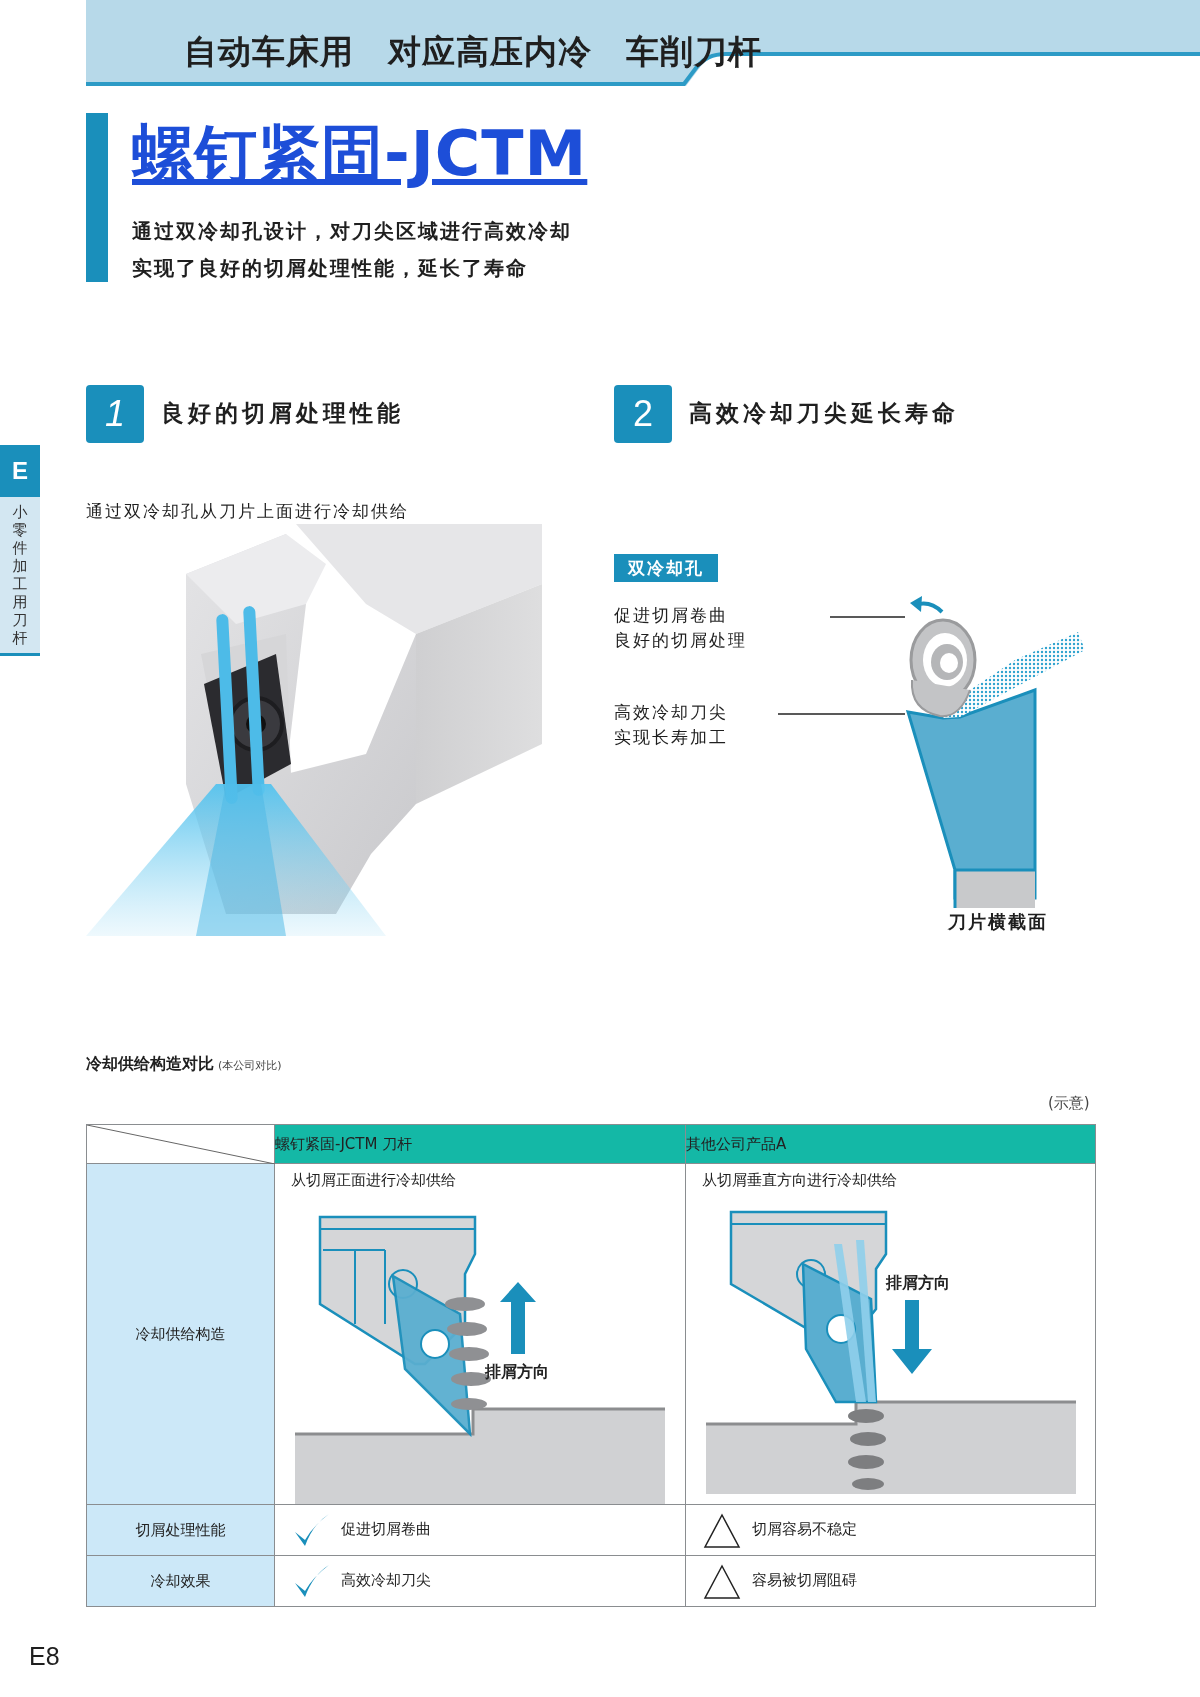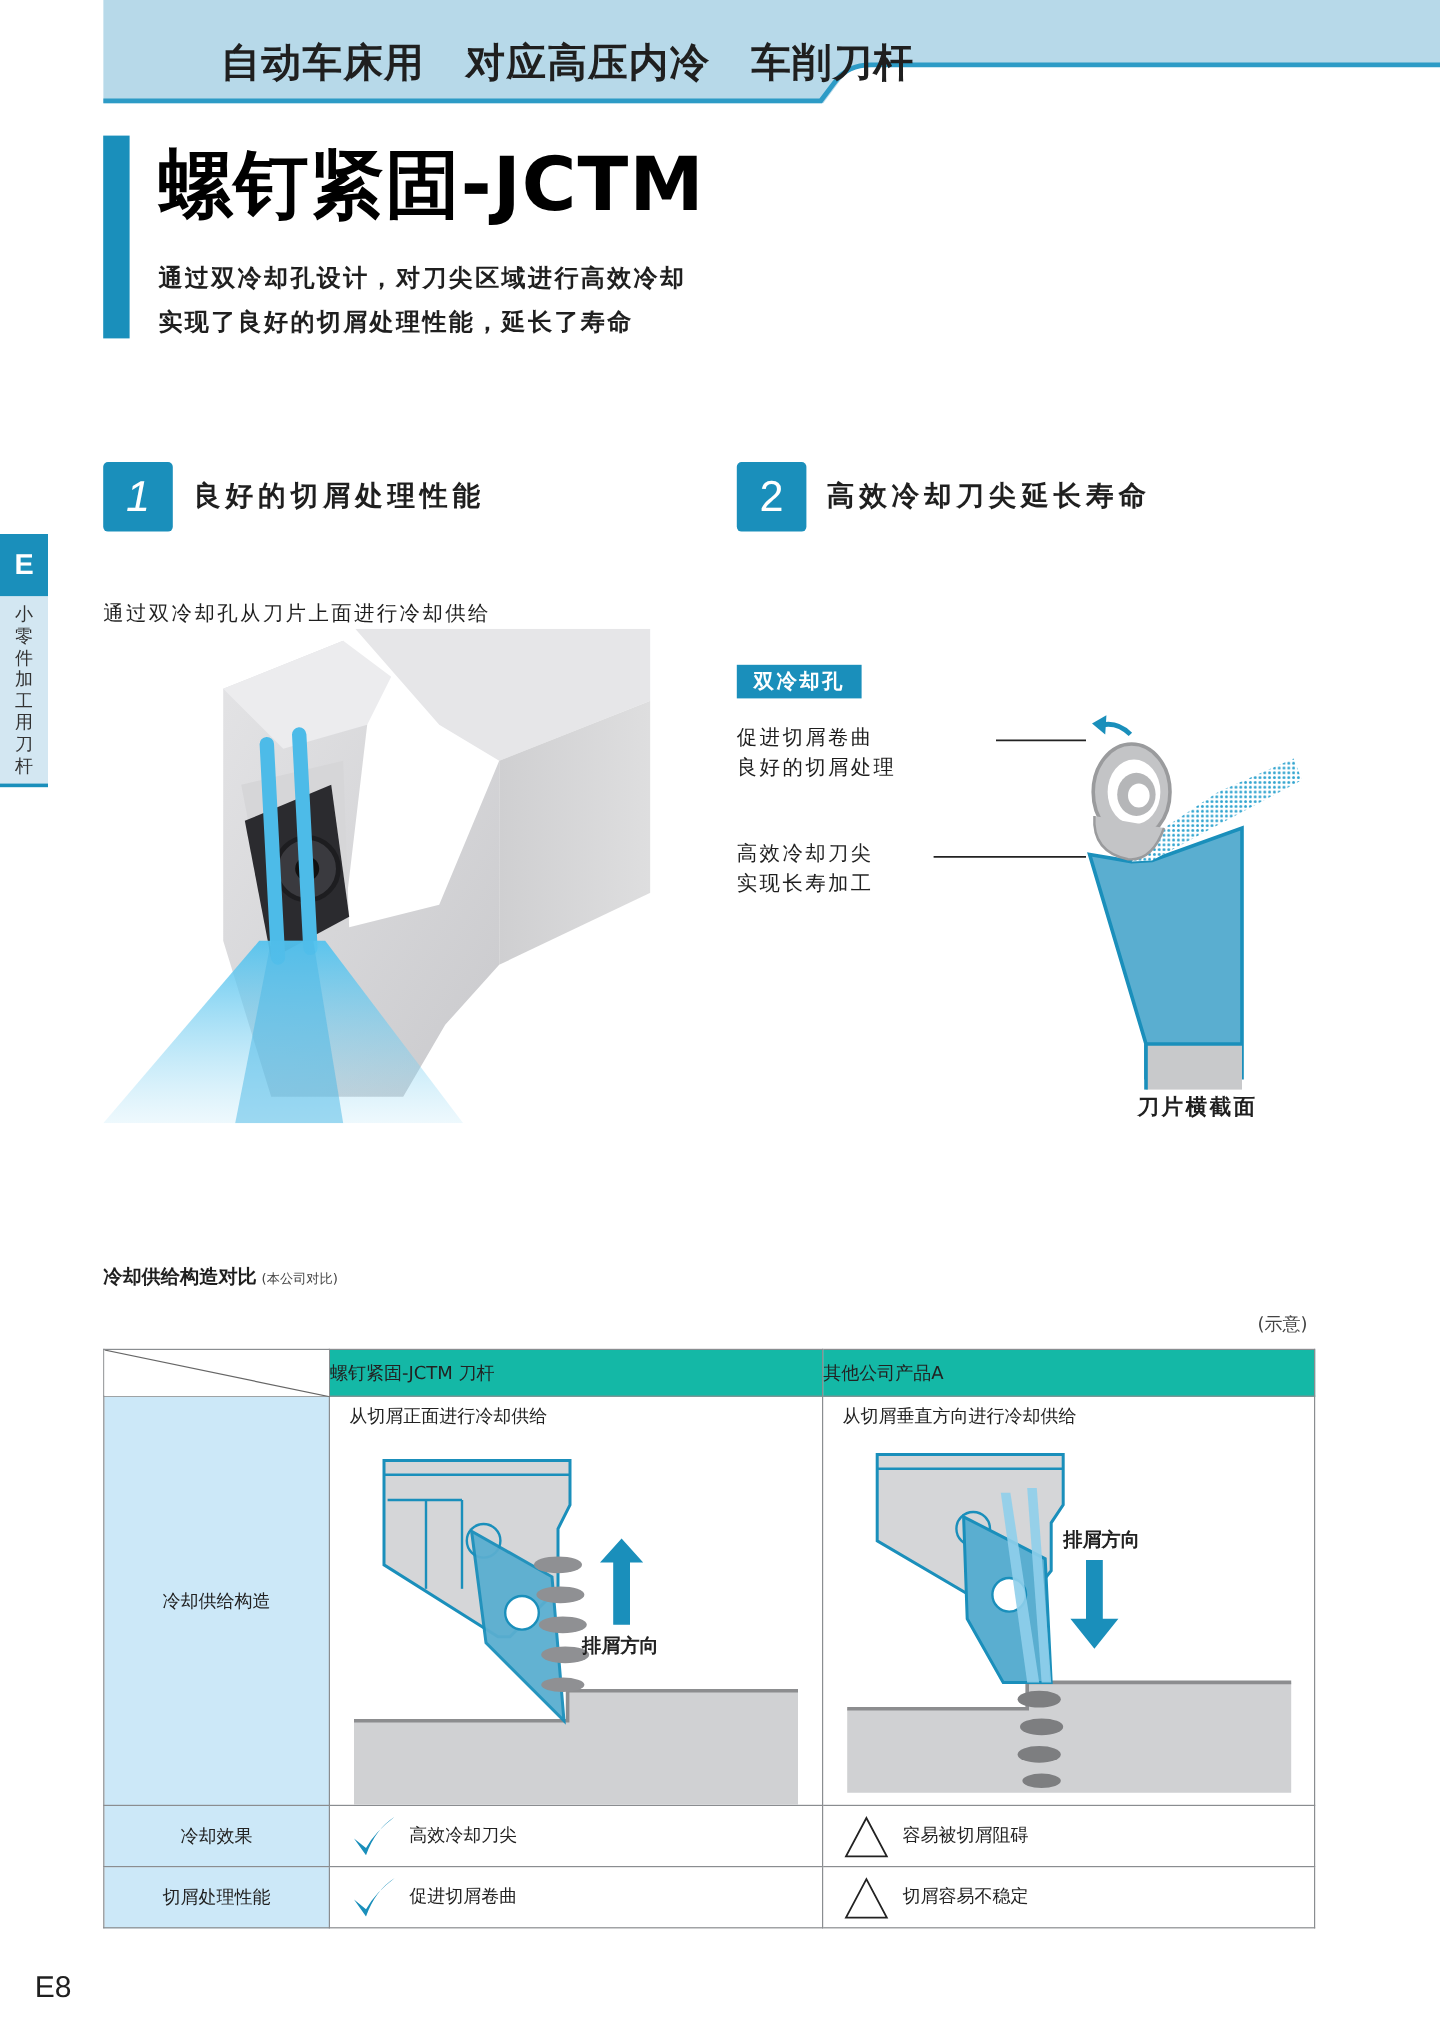--- a/index.html
+++ b/index.html
@@ -7,21 +7,21 @@
   body { position: relative; font-family: "DejaVu Sans", "Liberation Sans", sans-serif; color: #231f20; }
 
   
   .banner { position: absolute; left: 86px; top: 0; width: 1114px; height: 90px; text-align: right; }
   .banner svg { position: absolute; left: 0; top: 0; }
   .banner-title { position: absolute; left: 98px; top: 30px; font-size: 33px; font-weight: bold; color: #1f1f1f; letter-spacing: 1px; white-space: nowrap; }
   .banner-title span { margin-right: 34px; }
 
   
   .title-bar { position: absolute; left: 86px; top: 113px; width: 22px; height: 169px; background: #1a8fbb; }
-  .main-title { position: absolute; left: 132px; top: 112px; font-size: 62px; font-weight: bold; color: #000000; letter-spacing: 1px; white-space: nowrap; }
+  .main-title { position: absolute; left: 132px; top: 112px; font-size: 62px; font-weight: bold; color: #1d4ed8; letter-spacing: 1px; white-space: nowrap; text-decoration: underline; }
   .subtitle { position: absolute; left: 132px; font-size: 20px; font-weight: bold; color: #1f1f1f; letter-spacing: 2px; white-space: nowrap; }
 
   
   .side-tab { position: absolute; left: 0; top: 445px; width: 40px; height: 212px; }
   .side-tab-letter { position: absolute; left: 0; top: 0; width: 40px; height: 52px; background: #1a8fbb; color: #fff; font-weight: bold; font-size: 24px; text-align: center; line-height: 52px; font-family: "Liberation Sans", sans-serif; }
   .side-tab-text { position: absolute; left: 0; top: 52px; width: 40px; height: 158px; background: #d3e7f2; color: #333; font-size: 15px; text-align: center; line-height: 18px; padding-top: 6px; writing-mode: horizontal-tb; }
   .side-tab-text span { display: block; }
   .side-tab-rule { position: absolute; left: 0; top: 208px; width: 40px; height: 3px; background: #1a8fbb; }
 
   
@@ -259,45 +259,45 @@
           <ellipse cx="182" cy="320" rx="16" ry="6"></ellipse>
         </g>
 
         <polygon points="219,136 219,185 206,185 226,210 246,185 233,185 233,136" fill="#1a8fbb"></polygon>
         <text x="200" y="124" font-size="16" font-weight="bold" fill="#222" font-family="DejaVu Sans, sans-serif">排屑方向</text>
       </svg>
       <div class="sub">从切屑垂直方向进行冷却供给</div>
     </td>
   </tr>
   <tr class="eval-row">
+    <td class="row-head">切屑处理性能</td>
+    <td class="eval-cell">
+      <svg class="mark" width="40" height="38" viewBox="0 0 40 38">
+            <path d="M4 20 L14 34 Q22 12 38 2 Q22 14 14 28 Z" fill="#1a8fbb"></path>
+          </svg>
+      <span class="txt">促进切屑卷曲</span>
+    </td>
+    <td class="eval-cell">
+      <svg class="mark" width="40" height="38" viewBox="0 0 40 38">
+            <polygon points="20,3 37,35 3,35" fill="none" stroke="#222" stroke-width="1.5"></polygon>
+          </svg>
+      <span class="txt">切屑容易不稳定</span>
+    </td>
+  </tr>
+  <tr class="eval-row">
     <td class="row-head">冷却效果</td>
     <td class="eval-cell">
       <svg class="mark" width="40" height="38" viewBox="0 0 40 38">
             <path d="M4 20 L14 34 Q22 12 38 2 Q22 14 14 28 Z" fill="#1a8fbb"></path>
           </svg>
       <span class="txt">高效冷却刀尖</span>
     </td>
     <td class="eval-cell">
       <svg class="mark" width="40" height="38" viewBox="0 0 40 38">
             <polygon points="20,3 37,35 3,35" fill="none" stroke="#222" stroke-width="1.5"></polygon>
           </svg>
       <span class="txt">容易被切屑阻碍</span>
     </td>
   </tr>
-  <tr class="eval-row">
-    <td class="row-head">切屑处理性能</td>
-    <td class="eval-cell">
-      <svg class="mark" width="40" height="38" viewBox="0 0 40 38">
-            <path d="M4 20 L14 34 Q22 12 38 2 Q22 14 14 28 Z" fill="#1a8fbb"></path>
-          </svg>
-      <span class="txt">促进切屑卷曲</span>
-    </td>
-    <td class="eval-cell">
-      <svg class="mark" width="40" height="38" viewBox="0 0 40 38">
-            <polygon points="20,3 37,35 3,35" fill="none" stroke="#222" stroke-width="1.5"></polygon>
-          </svg>
-      <span class="txt">切屑容易不稳定</span>
-    </td>
-  </tr>
 </tbody>
   </table>
 
 <div class="page-no">E8</div>
 
 </body></html>

